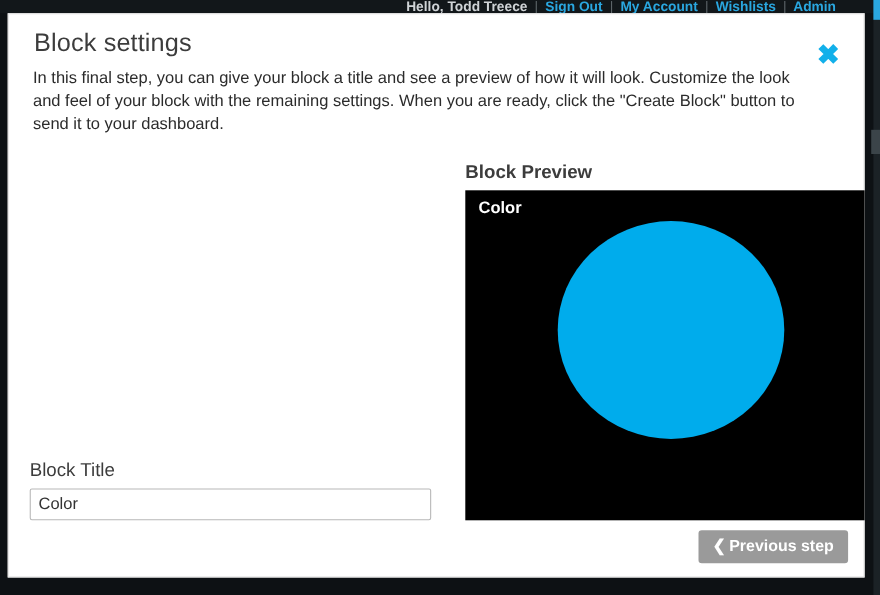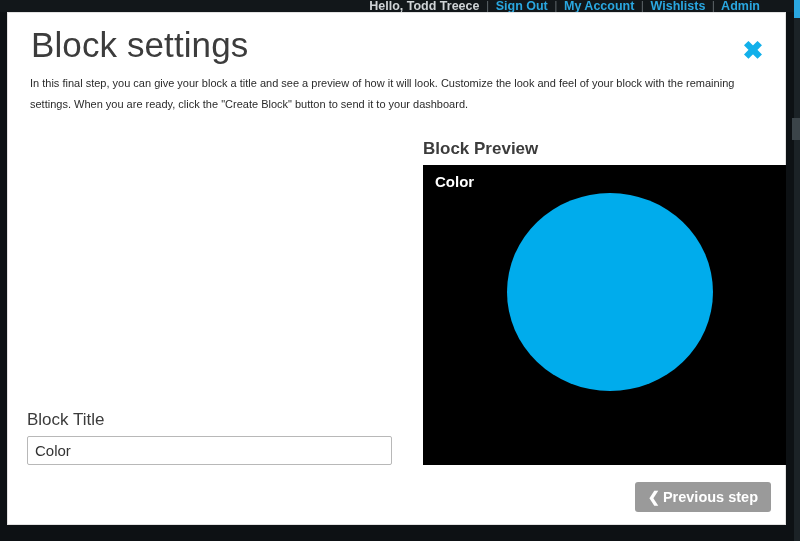--- a/index.html
+++ b/index.html
@@ -82,30 +82,30 @@
     color: #12b0ea;
     font-size: 25px;
     font-weight: bold;
     cursor: pointer;
     user-select: none;
   }
 
   #modal-title {
     margin: 0;
     padding: 12px 0 0 23px;
-    font-size: 35px;
+    font-size: 23px;
     font-weight: normal;
     color: #3c3c3c;
     letter-spacing: 0.1px;
   }
 
   #modal-desc {
     margin: 0;
     padding: 8px 44px 0 22px;
-    font-size: 11px;
+    font-size: 15px;
     line-height: 21px;
     color: #2b2b2b;
   }
 
   #columns {
     display: flex;
     padding: 24px 20px 0 19px;
     gap: 24px;
     align-items: flex-end;
   }

